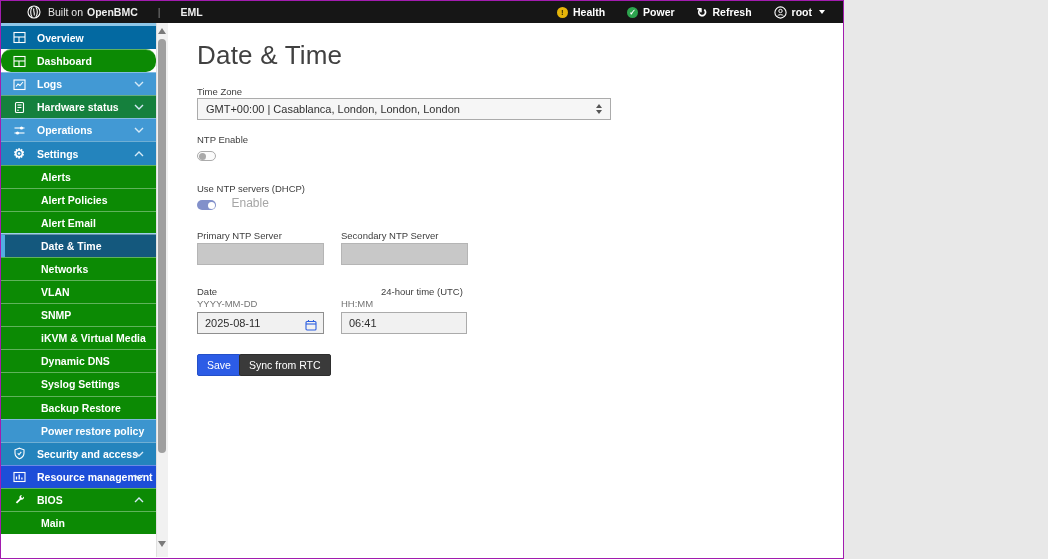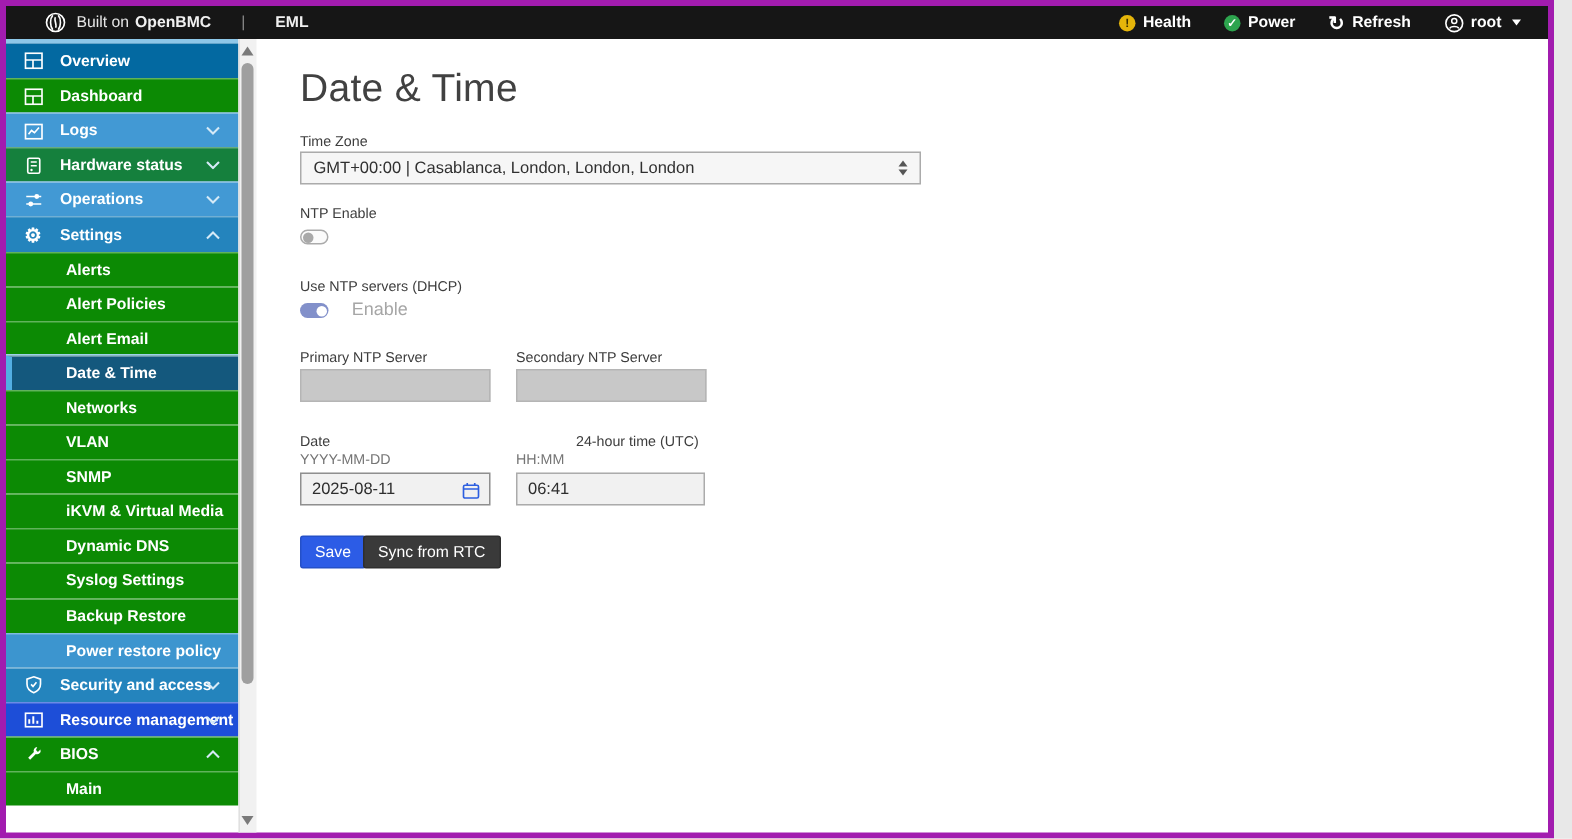--- a/index.html
+++ b/index.html
@@ -1,20 +1,20 @@
 <!DOCTYPE html>
 <html><head>
 <meta charset="utf-8">
 <style>
   * { margin:0; padding:0; box-sizing:border-box; }
   html,body { background:#e8e8e8; }
   body { font-family:"Liberation Sans", sans-serif; }
   .page {
-    position:relative; width:1036px; height:559px; background:#ffffff;
-    border:4px solid #a21caf; overflow:hidden;
+    position:relative; width:844px; height:559px; background:#ffffff;
+    border:1px solid #a21caf; overflow:hidden;
   }
   
   .topbar {
     position:absolute; left:0; top:0; width:100%; height:22px;
     background:#161616; display:flex; align-items:center; color:#f0f0f0;
   }
   .topbar .brand { display:flex; align-items:center; gap:7px; padding-left:26px; font-size:10.5px; }
   .brand-prefix { color:#e6e6e6; font-weight:400; }
   .brand-name { font-weight:700; margin-left:-3px; }
   .brand-divider { color:#8a8a8a; margin:0 13px; }
@@ -129,21 +129,21 @@
       <div class="nav-row" style="background: #0369a1;">
         <span class="nav-icon">
           <svg width="13" height="13" viewBox="0 0 13 13">
             <rect x="1" y="1.5" width="11" height="10" fill="none" stroke="#fff" stroke-width="1.1"></rect>
             <line x1="1" y1="6" x2="12" y2="6" stroke="#fff" stroke-width="1.1"></line>
             <line x1="6" y1="6" x2="6" y2="11.5" stroke="#fff" stroke-width="1.1"></line>
           </svg>
         </span>
         <span class="nav-label-0">Overview</span>
       </div>
-      <div class="nav-row" style="background: rgb(12, 138, 4);">
+      <div class="nav-row" style="background: rgb(12, 138, 4); border-radius: 10px;">
         <span class="nav-icon">
           <svg width="13" height="13" viewBox="0 0 13 13">
             <rect x="1" y="1.5" width="11" height="10" fill="none" stroke="#fff" stroke-width="1.1"></rect>
             <line x1="1" y1="6" x2="12" y2="6" stroke="#fff" stroke-width="1.1"></line>
             <line x1="6" y1="6" x2="6" y2="11.5" stroke="#fff" stroke-width="1.1"></line>
           </svg>
         </span>
         <span class="nav-label-0">Dashboard</span>
       </div>
       <div class="nav-row" style="background: rgb(66, 153, 212);">

